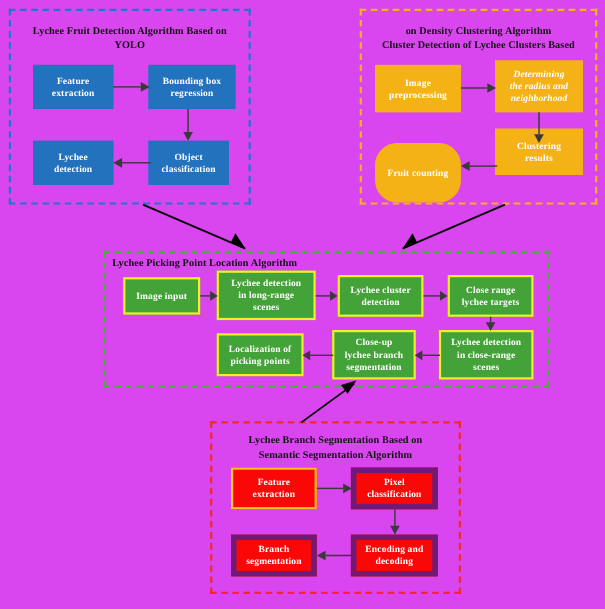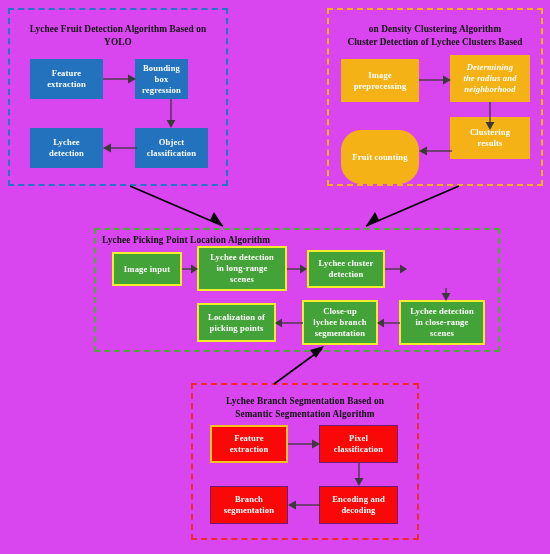--- a/index.html
+++ b/index.html
@@ -57,21 +57,21 @@
     color: #ffffff;
     font-weight: bold;
     font-size: 8.6px;
     line-height: 1.28;
     padding: 1px 2px;
     letter-spacing: 0.15px;
   }
   .box.b-blue   { background: #2272bd; border: 1px solid #2272bd; }
   .box.b-orange { background: #f5b216; border: 1px solid #f5b216; }
   .box.b-green  { background: #44a338; border: 2px solid #f2ef28; }
-  .box.b-red    { background: #fa0808; border: 1px solid #701a75; }
+  .box.b-red    { background: #fa0808; border: 5px solid #701a75; }
   .box.b-red.hl { border: 2px solid #f2c21d; }
 
   .box span { display: block; width: 100%; }
 
   
   .conn {
     position: absolute;
     overflow: visible;
     pointer-events: none;
   }
@@ -96,21 +96,21 @@
     </div>
   </div>
 
   <div class="box b-blue" style="left:30px; top:59px; width:73px; height:40px;">
     <span>
       <span>Feature</span>
       <span>extraction</span>
     </span>
   </div>
 
-  <div class="box b-blue" style="left:135px; top:59px; width:53px; height:40px;">
+  <div class="box b-blue" style="left:135px; top:59px; width:79px; height:40px;">
     <span>
       <span>Bounding box</span>
       <span>regression</span>
     </span>
   </div>
 
   <div class="box b-blue" style="left:30px; top:128px; width:73px; height:40px;">
     <span>
       <span>Lychee</span>
       <span>detection</span>
@@ -205,20 +205,26 @@
     </span>
   </div>
 
   <div class="box b-green" style="left:307px; top:250px; width:78px; height:38px;">
     <span>
       <span>Lychee cluster</span>
       <span>detection</span>
     </span>
   </div>
 
+  <div class="box b-green" style="left:407px; top:250px; width:78px; height:38px;">
+    <span>
+      <span>Close range</span>
+      <span>lychee targets</span>
+    </span>
+  </div>
 
   <div class="box b-green" style="left:399px; top:300px; width:86px; height:45px;">
     <span>
       <span>Lychee detection</span>
       <span>in close-range</span>
       <span>scenes</span>
     </span>
   </div>
 
   <div class="box b-green" style="left:302px; top:300px; width:76px; height:45px;">

